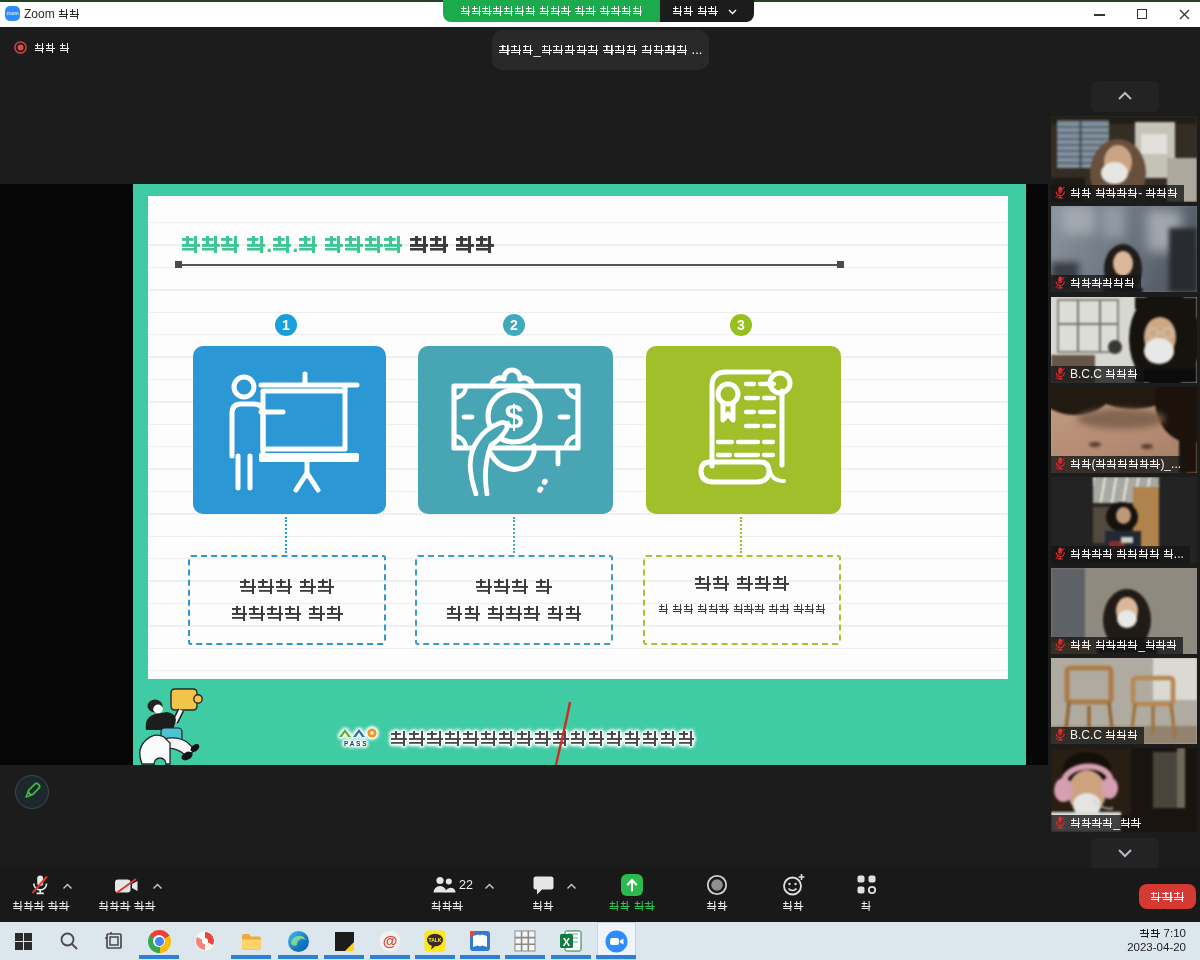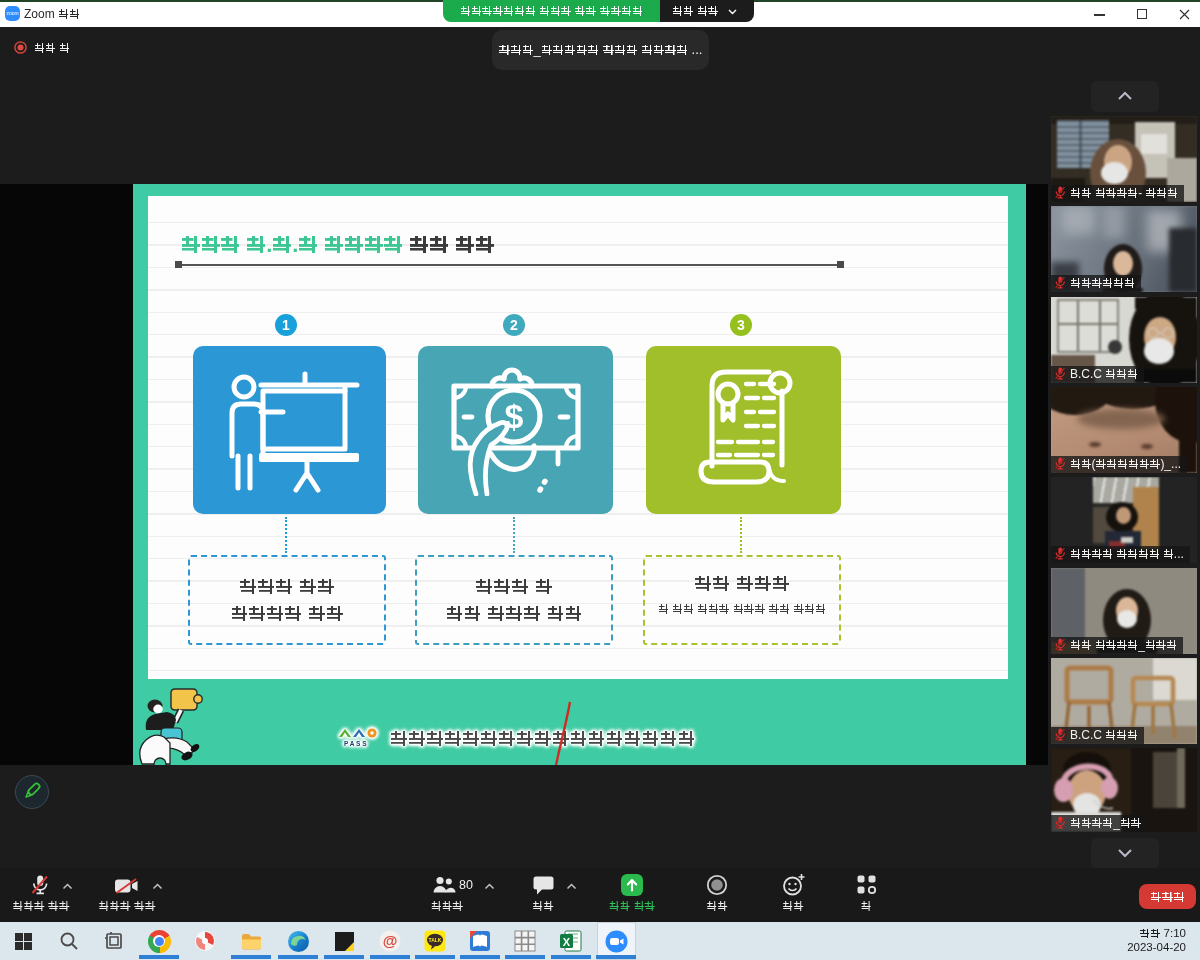--- a/index.html
+++ b/index.html
@@ -322,21 +322,21 @@
 <svg class="abs" style="left:152px;top:883px" width="11" height="7" viewBox="0 0 11 7">
     <path d="M1.5,5.5 L5.5,1.5 L9.5,5.5" stroke="#c2c2c2" stroke-width="1.5" fill="none"></path>
   </svg>
 <div class="tlabel" style="left:127px;top:899px"><i class="k"></i><i class="k"></i><i class="k"></i> <i class="k"></i><i class="k"></i></div>
 <svg class="abs" style="left:432px;top:875px" width="24" height="20" viewBox="0 0 24 20">
     <circle cx="8" cy="5.5" r="3.6" fill="#e6e6e6"></circle>
     <path d="M1.5,17.5 a6.5,6.5 0 0 1 13,0 Z" fill="#e6e6e6"></path>
     <circle cx="16.8" cy="6.5" r="3" fill="#e6e6e6"></circle>
     <path d="M13.5,17.5 a5.3,5.3 0 0 1 9.4,-2.6 q0.6,1.3 0.6,2.6 Z" fill="#e6e6e6"></path>
   </svg>
-<div class="abs" style="left:459px;top:878px;font-size:12.5px;color:#f0f0f0">80</div>
+<div class="abs" style="left:459px;top:878px;font-size:12.5px;color:#f0f0f0">22</div>
 <svg class="abs" style="left:484px;top:883px" width="11" height="7" viewBox="0 0 11 7">
     <path d="M1.5,5.5 L5.5,1.5 L9.5,5.5" stroke="#c2c2c2" stroke-width="1.5" fill="none"></path>
   </svg>
 <div class="tlabel" style="left:447px;top:899px"><i class="k"></i><i class="k"></i><i class="k"></i></div>
 <svg class="abs" style="left:533px;top:876px" width="21" height="19" viewBox="0 0 21 19">
     <path d="M3,0.5 h15 q2.5,0 2.5,2.5 v8 q0,2.5 -2.5,2.5 h-9 l-5,5 v-5 h-1 q-2.5,0 -2.5,-2.5 v-8 q0,-2.5 2.5,-2.5 Z" fill="#e6e6e6"></path>
   </svg>
 <svg class="abs" style="left:566px;top:883px" width="11" height="7" viewBox="0 0 11 7">
     <path d="M1.5,5.5 L5.5,1.5 L9.5,5.5" stroke="#c2c2c2" stroke-width="1.5" fill="none"></path>
   </svg>

